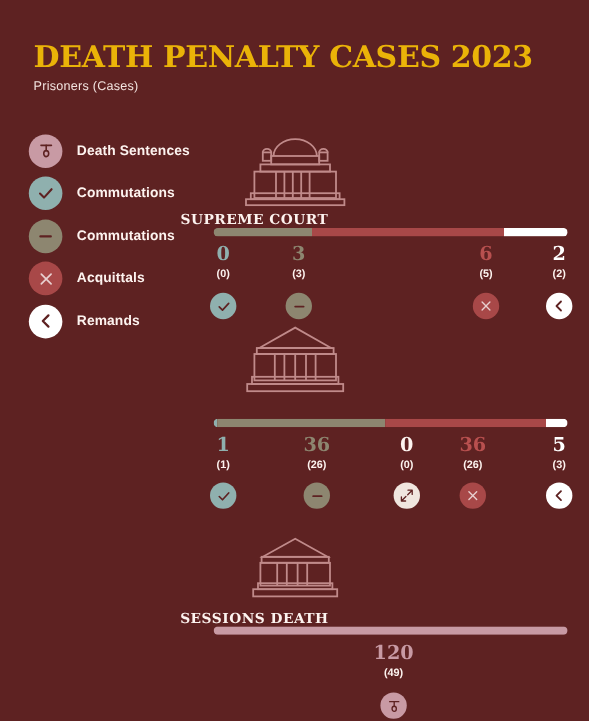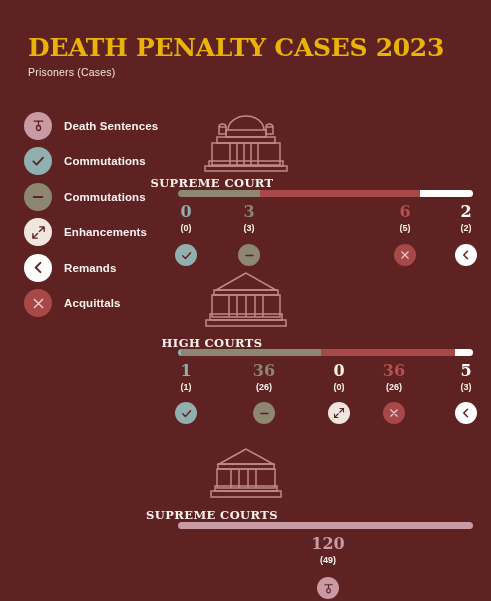--- a/index.html
+++ b/index.html
@@ -131,46 +131,37 @@
 
     <div class="legend-row">
       <span class="legend-icon c-commute">
         <svg class="glyph" width="16" height="16" viewBox="0 0 24 24">
           <path d="M5.5 12h13" stroke="#5e2222" stroke-width="2.8" stroke-linecap="round"></path>
         </svg>
       </span>
       <span class="legend-label">Commutations</span>
     </div>
 
-    <div class="legend-row">
-      <span class="legend-icon c-enhance">
+
+    <div class="legend-row">
+      <span class="legend-icon c-acquit">
         <svg class="glyph" width="15" height="15" viewBox="0 0 24 24">
-          <path d="M21 3h-7M21 3v7M21 3l-7.5 7.5" stroke="#5e2222" stroke-width="2.2" fill="none" stroke-linecap="round" stroke-linejoin="round"></path>
-          <path d="M3 21h7M3 21v-7M3 21l7.5-7.5" stroke="#5e2222" stroke-width="2.2" fill="none" stroke-linecap="round" stroke-linejoin="round"></path>
-        </svg>
-      </span>
-      <span class="legend-label">Enhancements</span>
+          <path d="M5.5 5.5l13 13M18.5 5.5l-13 13" stroke="#e8cfcf" stroke-width="2.3" stroke-linecap="round"></path>
+        </svg>
+      </span>
+      <span class="legend-label">Acquittals</span>
     </div>
 
     <div class="legend-row">
       <span class="legend-icon c-remand">
         <svg class="glyph" width="15" height="15" viewBox="0 0 24 24">
           <path d="M15 4.5L7.5 12l7.5 7.5" stroke="#5e2222" stroke-width="3" fill="none" stroke-linecap="round" stroke-linejoin="round"></path>
         </svg>
       </span>
       <span class="legend-label">Remands</span>
-    </div>
-
-    <div class="legend-row">
-      <span class="legend-icon c-acquit">
-        <svg class="glyph" width="15" height="15" viewBox="0 0 24 24">
-          <path d="M5.5 5.5l13 13M18.5 5.5l-13 13" stroke="#e8cfcf" stroke-width="2.3" stroke-linecap="round"></path>
-        </svg>
-      </span>
-      <span class="legend-label">Acquittals</span>
     </div>
 
   </div>
 
   <div class="court" style="top:104px;height:165px;">
 
     <div class="court-ico">
       <svg width="108" height="68" viewBox="0 0 108 68">
         <g stroke="#c08a8a" stroke-width="1.5" fill="none">
           <path d="M36 26a18 14 0 0 1 36 0"></path>
@@ -250,21 +241,20 @@
           <line x1="39" y1="27" x2="39" y2="49"></line>
           <line x1="48" y1="27" x2="48" y2="49"></line>
           <line x1="57" y1="27" x2="57" y2="49"></line>
           <line x1="65" y1="27" x2="65" y2="49"></line>
           <rect x="12" y="46" width="72" height="6"></rect>
           <rect x="8" y="52" width="80" height="6"></rect>
         </g>
       </svg>
     </div>
 
-    <div class="court-name" style="top:68px;">HIGH COURTS</div>
 
     <div class="bar" style="top:81px;">
       <div class="seg s-teal" style="width:1.1%;"></div>
       <div class="seg s-olive" style="width:47.5%;"></div>
       <div class="seg s-red" style="width:45.4%;"></div>
       <div class="seg s-white" style="width:6.0%;"></div>
     </div>
 
     <div class="stat" style="left:186px;top:94px;">
       <div class="num n-teal">1</div>
@@ -326,21 +316,21 @@
           <line x1="26" y1="24" x2="26" y2="43"></line>
           <line x1="34" y1="24" x2="34" y2="43"></line>
           <line x1="43" y1="24" x2="43" y2="43"></line>
           <line x1="51" y1="24" x2="51" y2="43"></line>
           <rect x="10" y="41" width="62" height="5"></rect>
           <rect x="6" y="46" width="70" height="6"></rect>
         </g>
       </svg>
     </div>
 
-    <div class="court-name" style="top:63px;">SUPREME COURTS</div>
+    <div class="court-name" style="top:63px;">SESSIONS DEATH</div>
 
     <div class="bar" style="top:77px;">
       <div class="seg s-pink" style="width:100%;"></div>
     </div>
 
     <div class="stat" style="left:328px;top:90px;">
       <div class="num n-pink">120</div>
       <div class="sub">(49)</div>
     </div>
 

